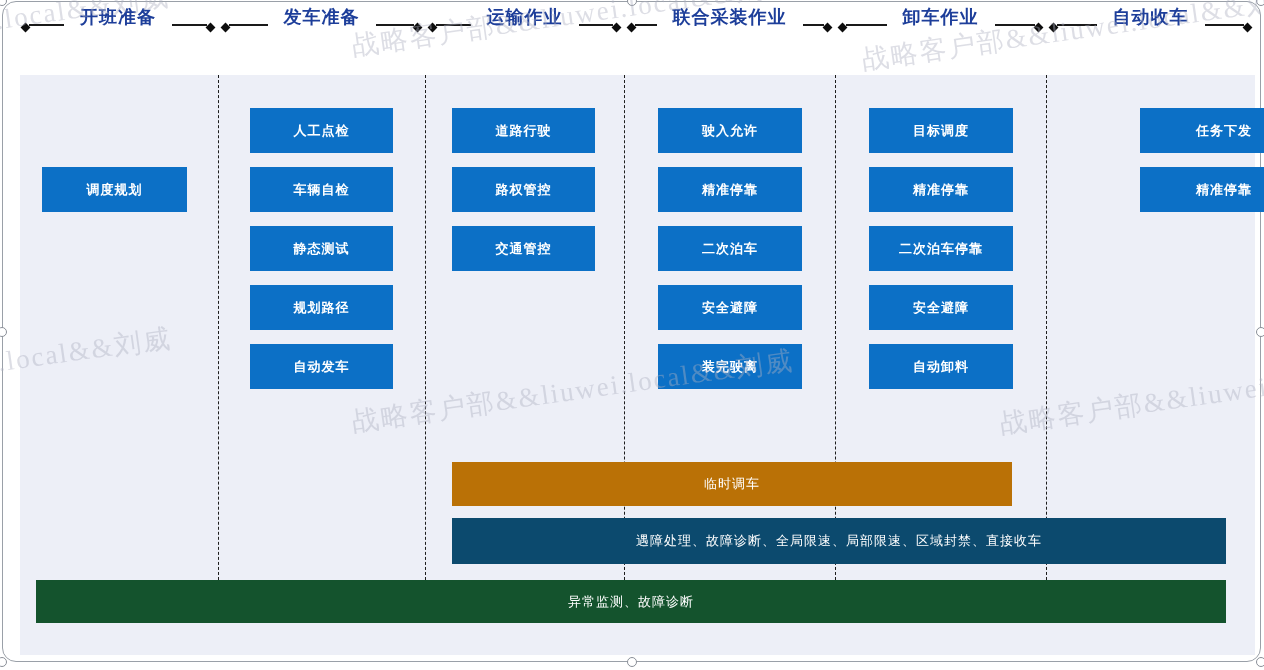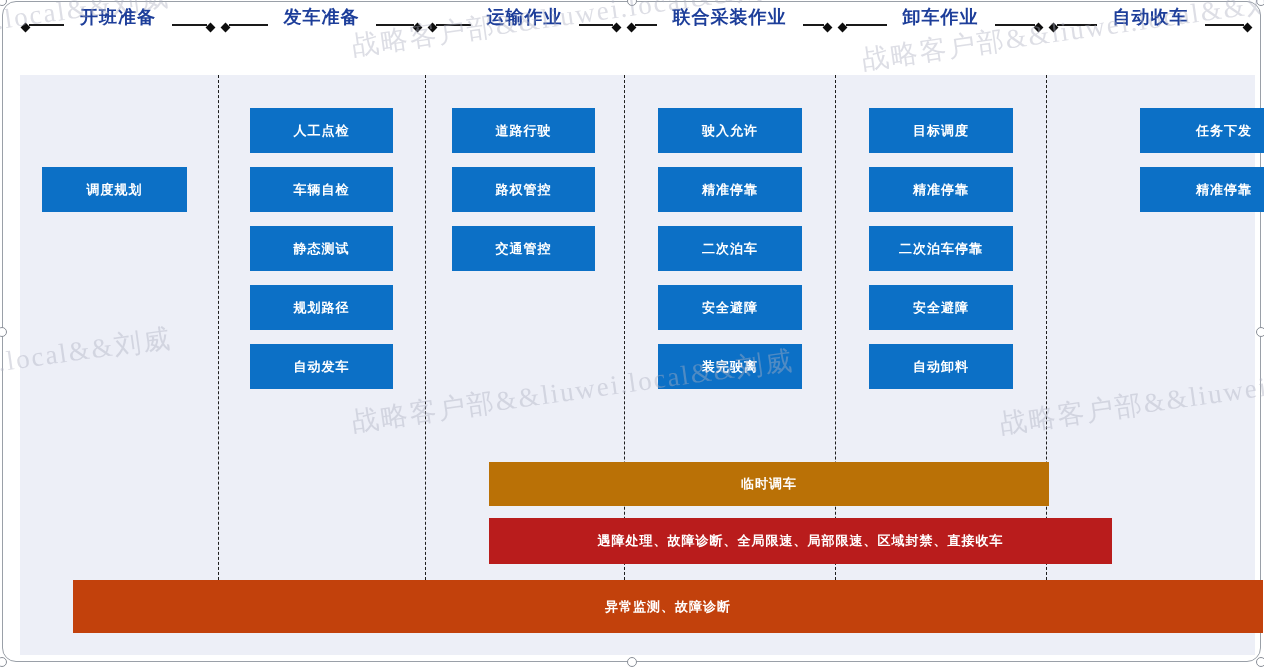--- a/index.html
+++ b/index.html
@@ -27,24 +27,24 @@
   .h4{left:624px;width:211px}.h5{left:835px;width:211px}.h6{left:1046px;width:209px}
   
   .task{position:absolute;height:45px;background:#0c70c6;color:#fff;z-index:2;
         display:flex;align-items:center;justify-content:center;
         font-size:13px;font-weight:bold;letter-spacing:1px;white-space:nowrap;}
   .c1{left:42px;width:145px}.c2{left:250px;width:143px}.c3{left:452px;width:143px}
   .c4{left:658px;width:144px}.c5{left:869px;width:144px}.c6{left:1140px;width:168px}
   .r0{top:108px}.r1{top:167px}.r2{top:226px}.r3{top:285px}.r4{top:344px}.r5{top:403px}
   
   .bar{position:absolute;z-index:2;color:#fff;display:flex;align-items:center;
-       justify-content:center;font-size:13px;font-weight:bold;letter-spacing:1px;margin-left:37px;}
+       justify-content:center;font-size:13px;font-weight:normal;letter-spacing:1px;}
   .bar-temp{left:452px;top:462px;width:560px;height:44px;background:#ba7106;}
-  .bar-exc{left:452px;top:518px;width:623px;height:46px;background:#b91c1c;}
-  .bar-mon{left:36px;top:580px;width:1190px;height:53px;background:#c2410c;text-align:center;}
+  .bar-exc{left:452px;top:518px;width:774px;height:46px;background:#0c4a6e;}
+  .bar-mon{left:36px;top:580px;width:1190px;height:43px;background:#14532d;text-align:center;}
   
   .wm{position:absolute;z-index:5;white-space:nowrap;pointer-events:none;
       font-family:"Liberation Serif",serif;font-size:27px;letter-spacing:2px;
       color:rgba(173,176,192,0.42);transform:rotate(-8deg);transform-origin:left center;}
   .wm1{left:-272px;top:40px}.wm2{left:352px;top:28px}.wm3{left:862px;top:42px}
   .wm4{left:-270px;top:382px}.wm5{left:352px;top:404px}.wm6{left:1000px;top:406px}
 </style>
 </head>
 <body>
 

